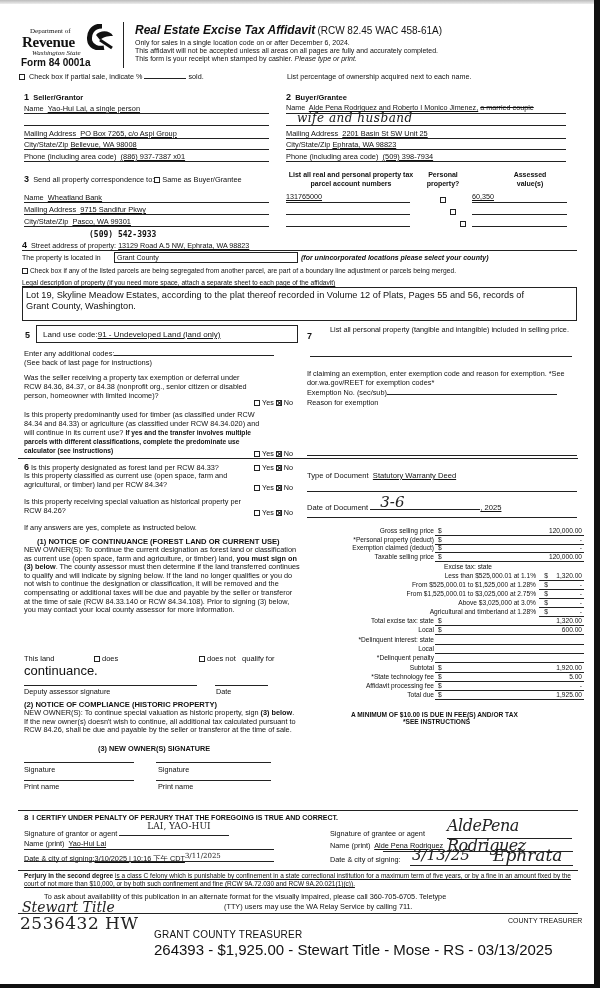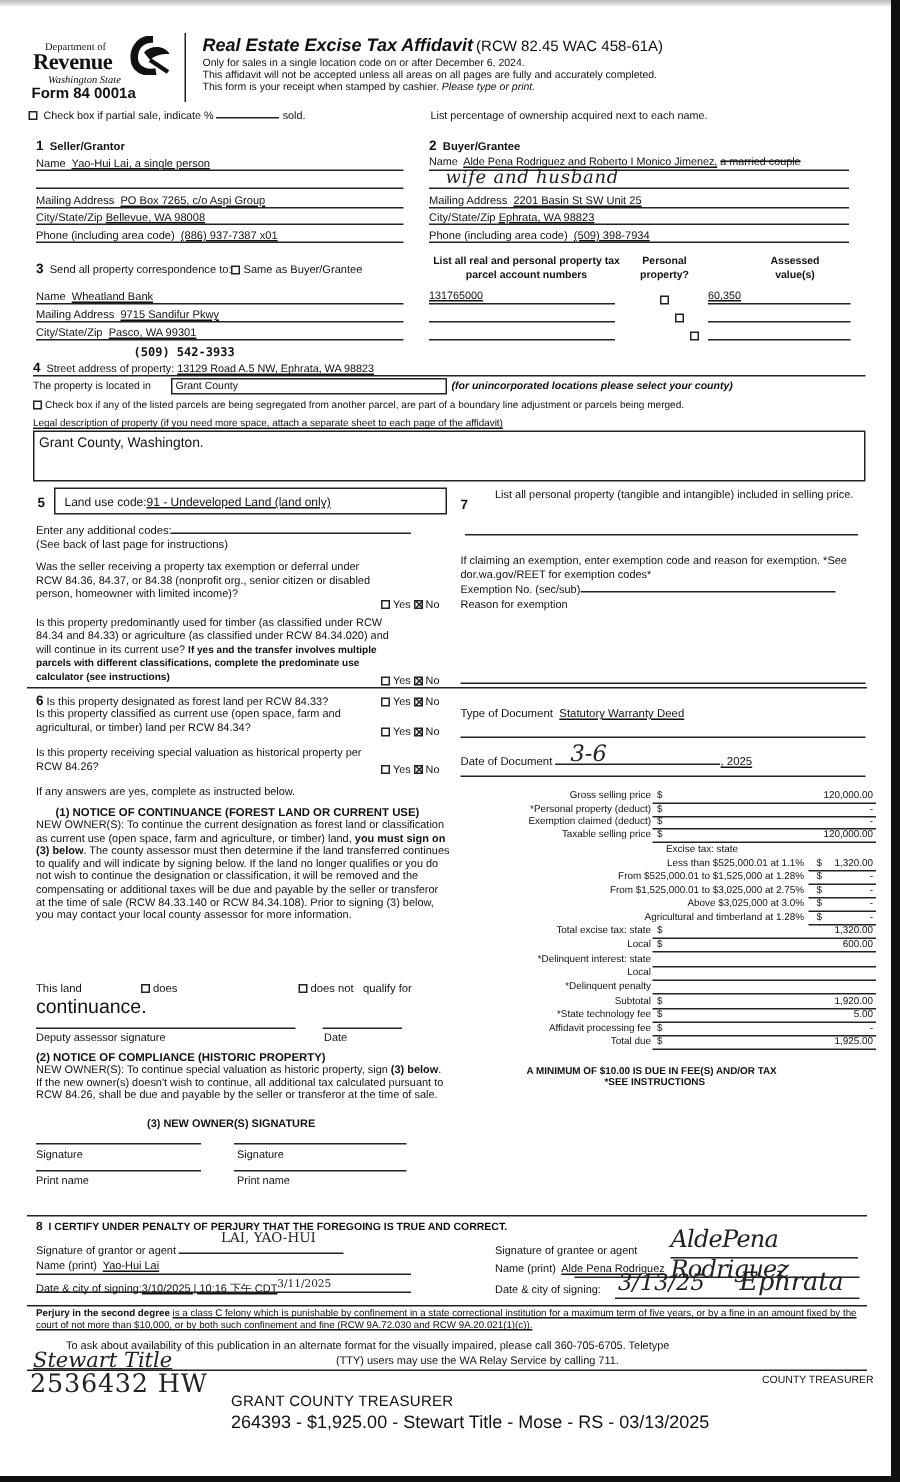--- a/index.html
+++ b/index.html
@@ -167,20 +167,21 @@
 </div>
 <div class="line" style="left:22px;top:250px;width:555px;"></div>
 <div class="abs" style="left:22px;top:254px;font-size:7px;">The property is located in</div>
 <div class="abs" style="left:114px;top:252px;width:184px;height:11px;border:1px solid #222;padding:1px 2px;font-size:7px;">Grant County</div>
 <div class="abs i b" style="left:301px;top:254px;font-size:7px;">(for unincorporated locations please select your county)</div>
 <div class="abs" style="left:22px;top:267px;white-space:nowrap;font-size:6.7px;">
   <span class="cb"></span><span>Check box if any of the listed parcels are being segregated from another parcel, are part of a boundary line adjustment or parcels being merged.</span>
 </div>
 <div class="abs" style="left:22px;top:279px;font-size:6.6px;text-decoration:underline;">Legal description of property (if you need more space, attach a separate sheet to each page of the affidavit)</div>
 <div class="abs" style="left:22px;top:287px;width:555px;height:34px;border:1px solid #222;padding:2px 3px;font-size:9.2px;line-height:1.18;">
+  <div>Lot 19, Skyline Meadow Estates, according to the plat thereof recorded in Volume 12 of Plats, Pages 55 and 56, records of</div>
   <div>Grant County, Washington.</div>
 </div>
 
 <div class="abs b" style="left:25px;top:330px;font-size:9px;">5</div>
 <div class="abs" style="left:36px;top:325px;width:262px;height:18px;border:1px solid #222;border-right:1px solid #222;padding:4px 6px;font-size:8px;white-space:nowrap;">
   <span>Land use code:</span><span class="u">91 - Undeveloped Land (land only)</span>
 </div>
 <div class="abs" style="left:24px;top:349px;font-size:7.5px;white-space:nowrap;">
   <span>Enter any additional codes:</span><span style="display:inline-block;width:160px;border-bottom:1px solid #222;"></span>
 </div>
@@ -414,13 +415,13 @@
   <span class="b">Perjury in the second degree</span>
   <span class="u">is a class C felony which is punishable by confinement in a state correctional institution for a maximum term of five years, or by a fine in an amount fixed by the court of not more than $10,000, or by both such confinement and fine (RCW 9A.72.030 and RCW 9A.20.021(1)(c)).</span>
 </div>
 <div class="abs" style="left:44px;top:893px;font-size:7.3px;">To ask about availability of this publication in an alternate format for the visually impaired, please call 360-705-6705. Teletype</div>
 <div class="abs hw" style="left:22px;top:899px;font-size:14px;text-decoration:underline;">Stewart Title</div>
 <div class="abs" style="left:176px;top:903px;font-size:7.3px;padding-left:48px;">(TTY) users may use the WA Relay Service by calling 711.</div>
 <div class="line" style="left:18px;top:913px;width:560px;"></div>
 <div class="abs hw" style="left:20px;top:913px;font-size:17px;font-style:normal;letter-spacing:0.5px;">2536432 HW</div>
 <div class="abs" style="left:508px;top:917px;font-size:7px;">COUNTY TREASURER</div>
 <div class="abs" style="left:154px;top:929px;font-size:10px;letter-spacing:0.2px;">GRANT COUNTY TREASURER</div>
-<div class="abs" style="left:154px;top:941px;font-size:12px;">264393 - $1,925.00 - Stewart Title - Mose - RS - 03/13/2025</div>
+<div class="abs" style="left:154px;top:941px;font-size:15px;">264393 - $1,925.00 - Stewart Title - Mose - RS - 03/13/2025</div>
 
 </body></html>

